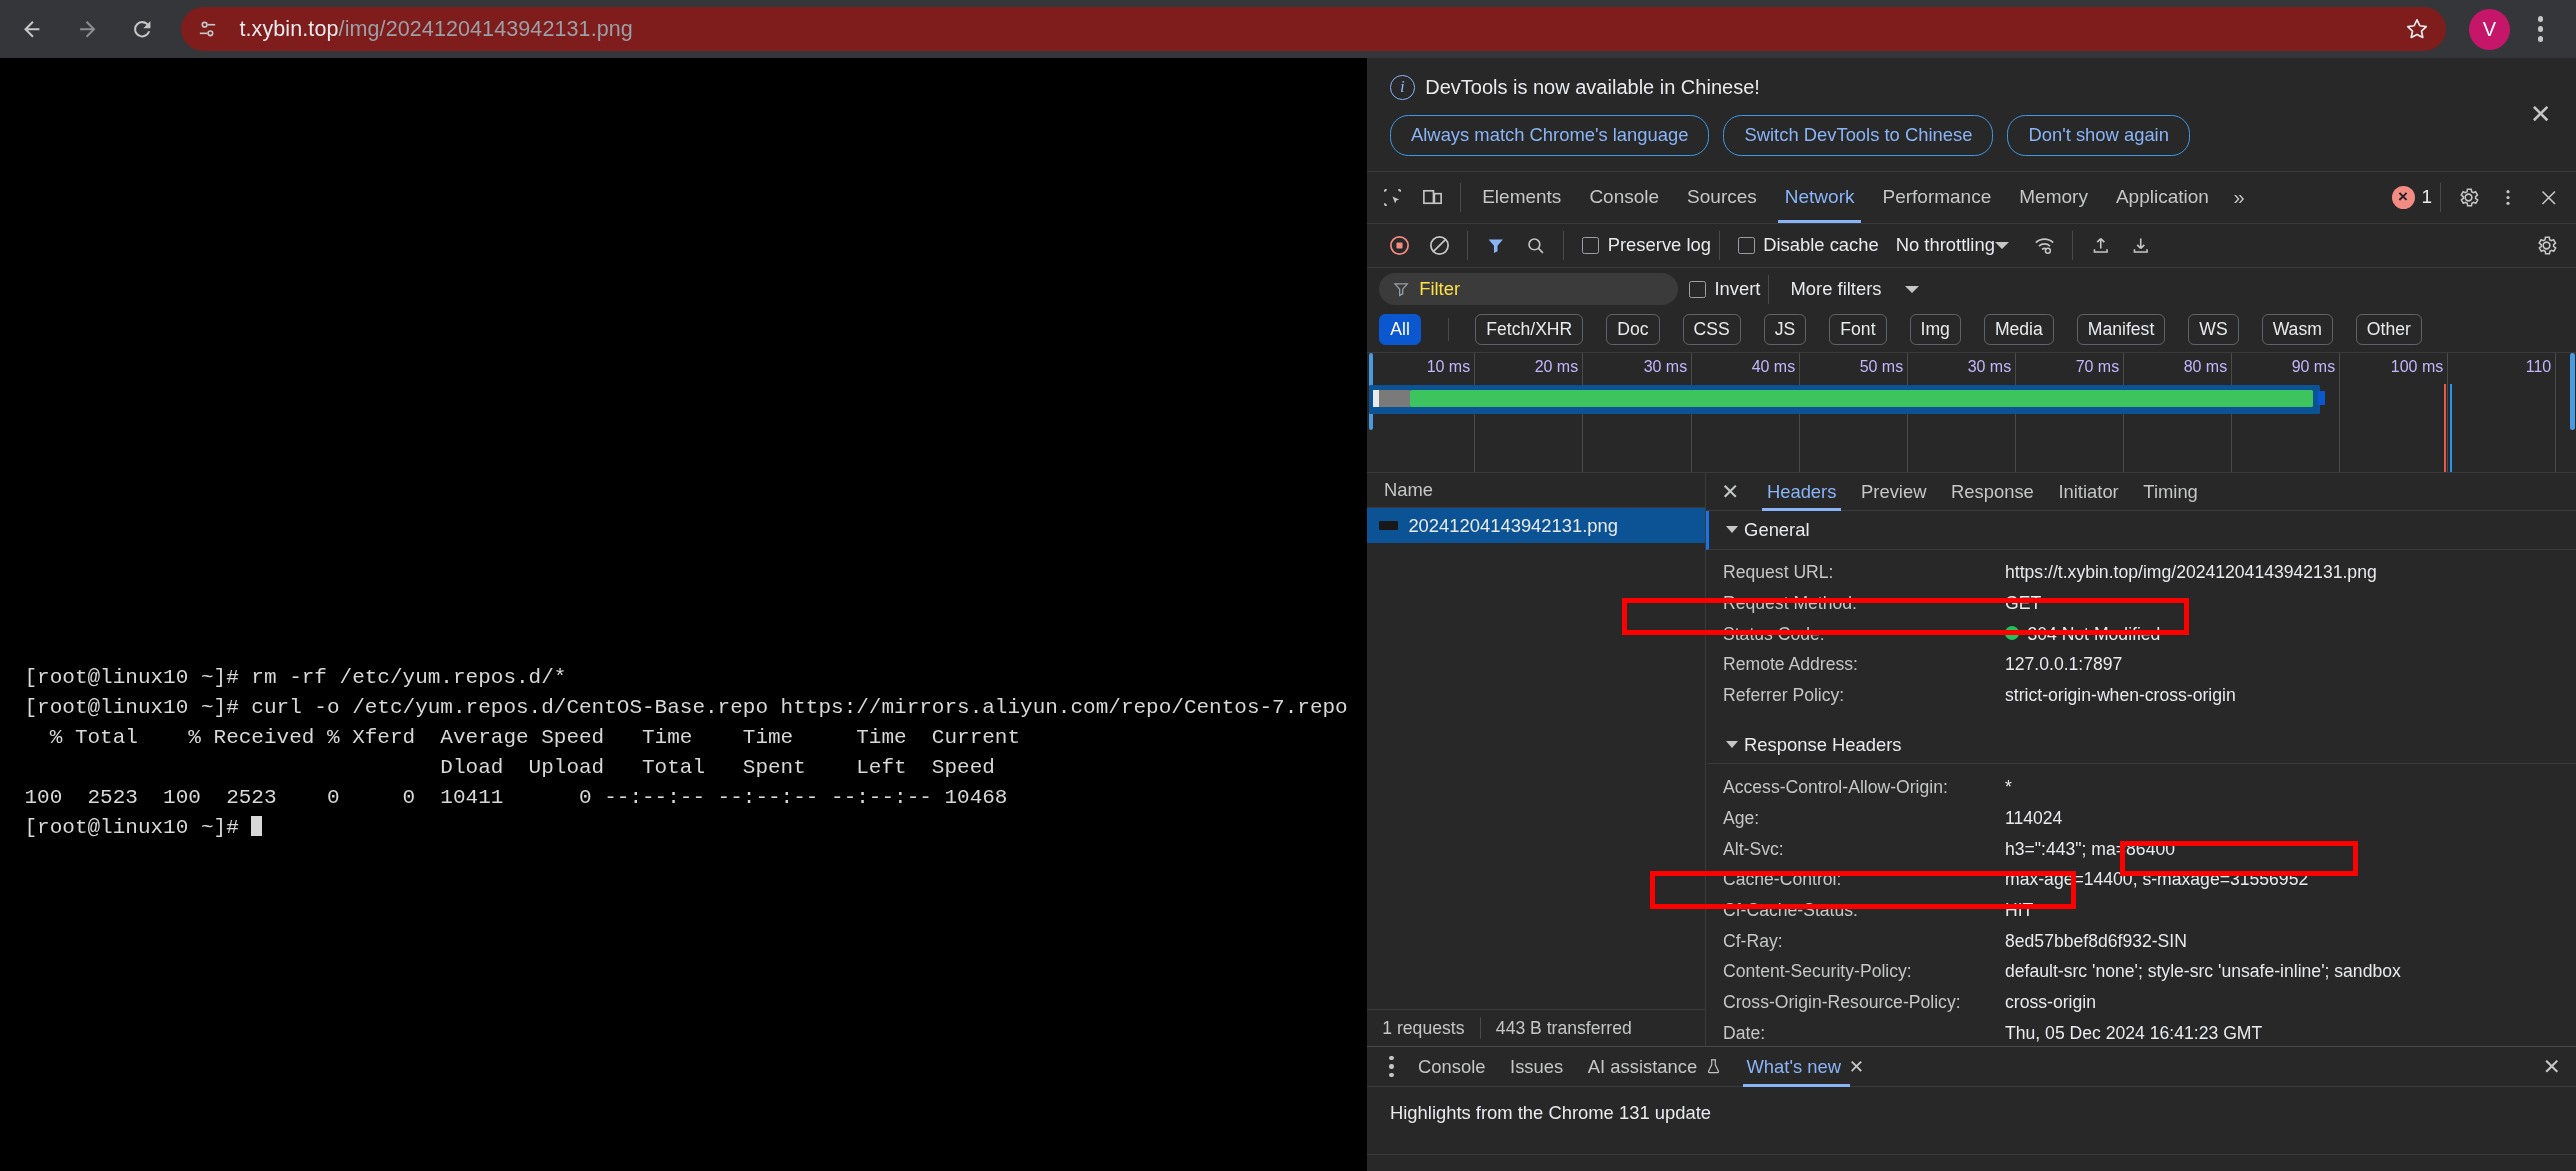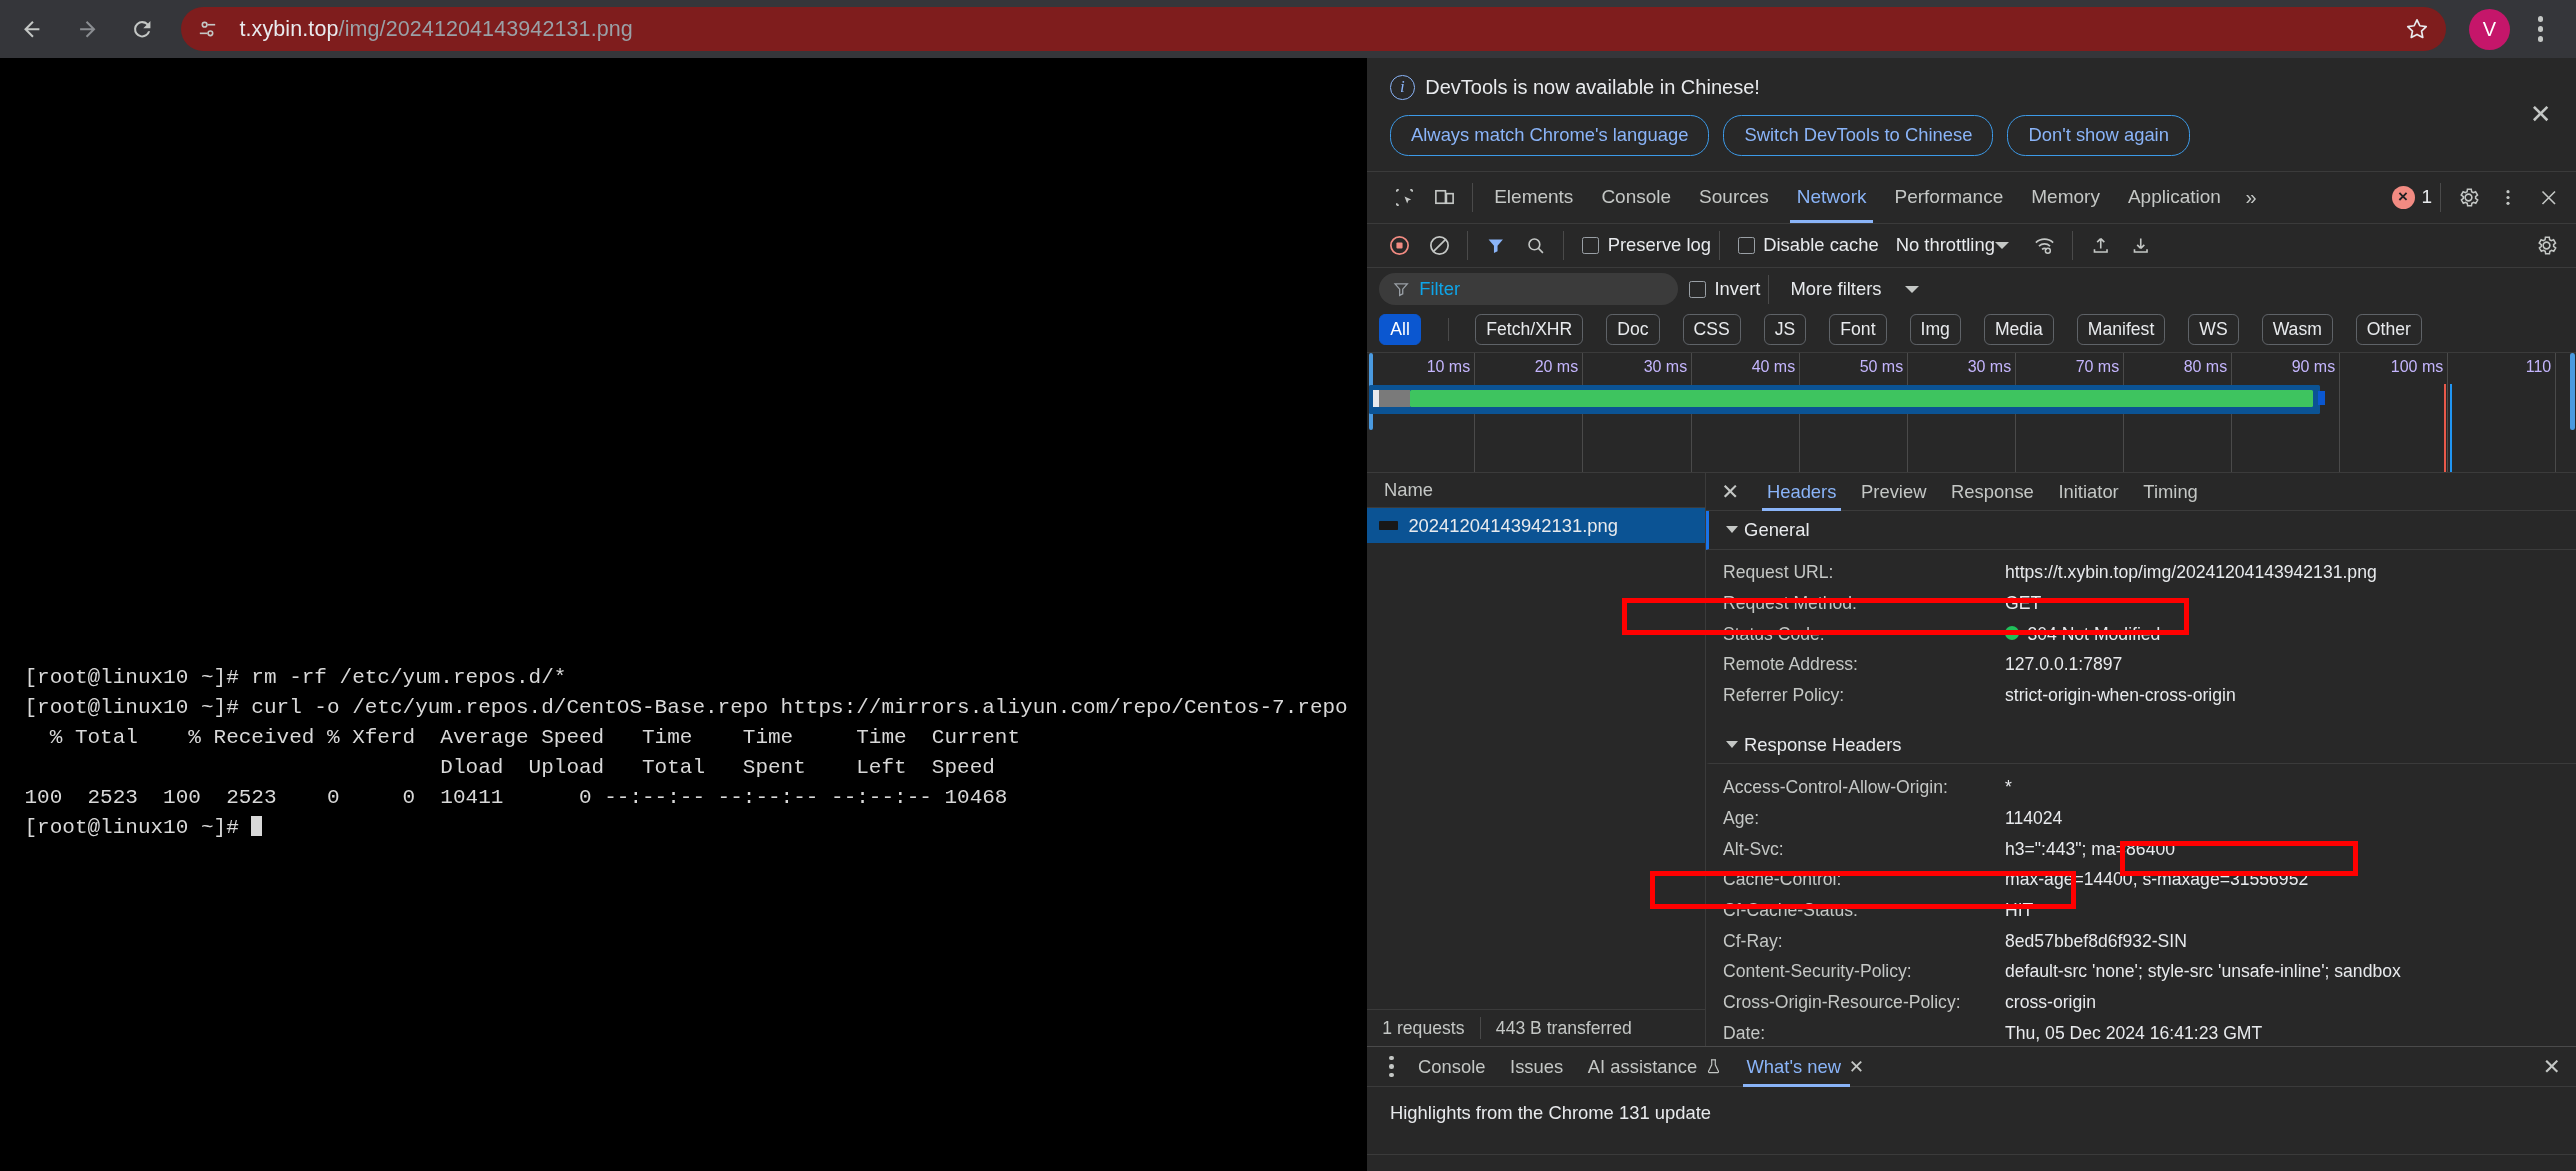--- a/index.html
+++ b/index.html
@@ -116,21 +116,21 @@
   .notice-close {
     position: absolute; right: 24.5px; top: 43px;
     color: #c4c7c5; font-size: 26px; line-height: 1;
     cursor: pointer; font-weight: 300;
   }
 
   
   .dt-tabbar {
     display:flex; align-items:center; height: 52px;
     background: #282828; border-bottom: 0.8px solid #3b3b3b;
-    padding-left: 17px; flex-shrink:0;
+    padding-left: 5px; flex-shrink:0;
   }
   .dt-iconbtn {
     width: 40px; height: 40px;
     display:flex; align-items:center; justify-content:center;
     flex-shrink: 0; cursor:pointer;
   }
   .vdiv { width:0.8px; height:29px; background:#4a4a4a; margin: 0 7.7px; flex-shrink:0; }
   .dt-tab {
     color:#c4c7c5; font-size: 19px; padding: 0 14px;
     height: 52px; display:flex; align-items:center;
@@ -169,21 +169,21 @@
 
   
   .filter-row {
     display:flex; align-items:center; height: 43px;
     padding: 0 12.3px; flex-shrink:0; background:#282828;
   }
   .filter-box {
     width: 299px; height: 32px; background:#3b3b3b; border-radius:16px;
     display:flex; align-items:center; padding: 0 12.3px; cursor:text;
   }
-  .filter-ph { color:#0ea5e9; font-size:18.4px; margin-left:9.2px;text-align:right; }
+  .filter-ph { color:#fde047; font-size:18.4px; margin-left:9.2px;text-align:right; }
   .more-filters { color:#e8eaed; font-size:18.4px; display:flex; align-items:center; gap:23px; margin-left:14px; cursor:pointer;}
 
   
   .chips { display:flex; align-items:center; gap: 23px; padding: 3.1px 12.3px 7.7px; flex-shrink:0; background:#282828;}
   .chip {
     border:0.8px solid #5f6368; border-radius:6.1px; color:#e8eaed;
     font-size:17.6px; padding: 3.8px 10px; white-space:nowrap; cursor:pointer;
   }
   .chip.active { background:#0b57d0; border-color:#0b57d0; color:#fff; }
   .chip-sep { width:0.8px; height:23px; background:#4a4a4a; margin: 0 3.8px; }

